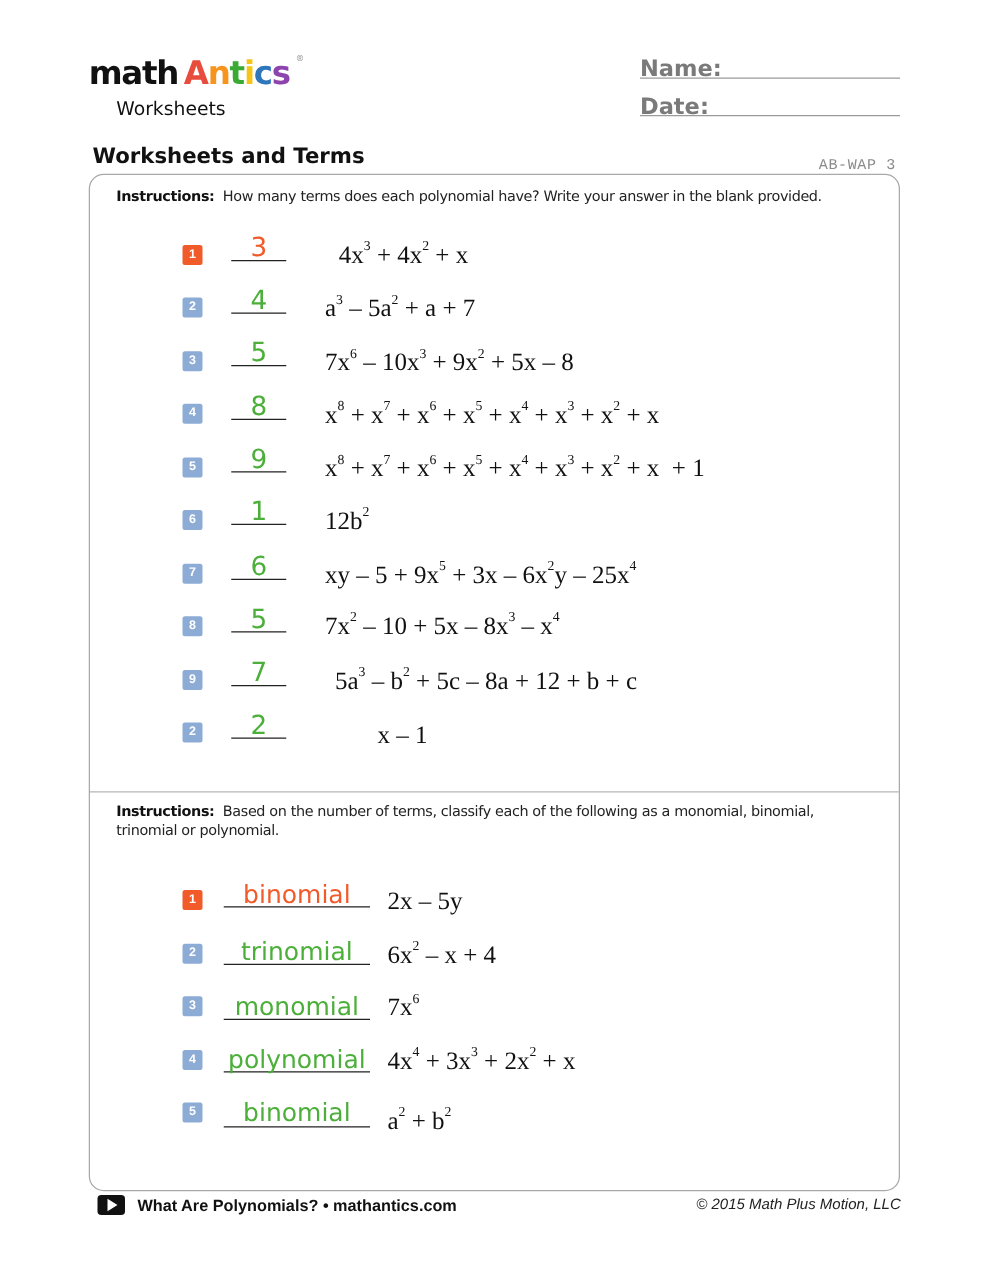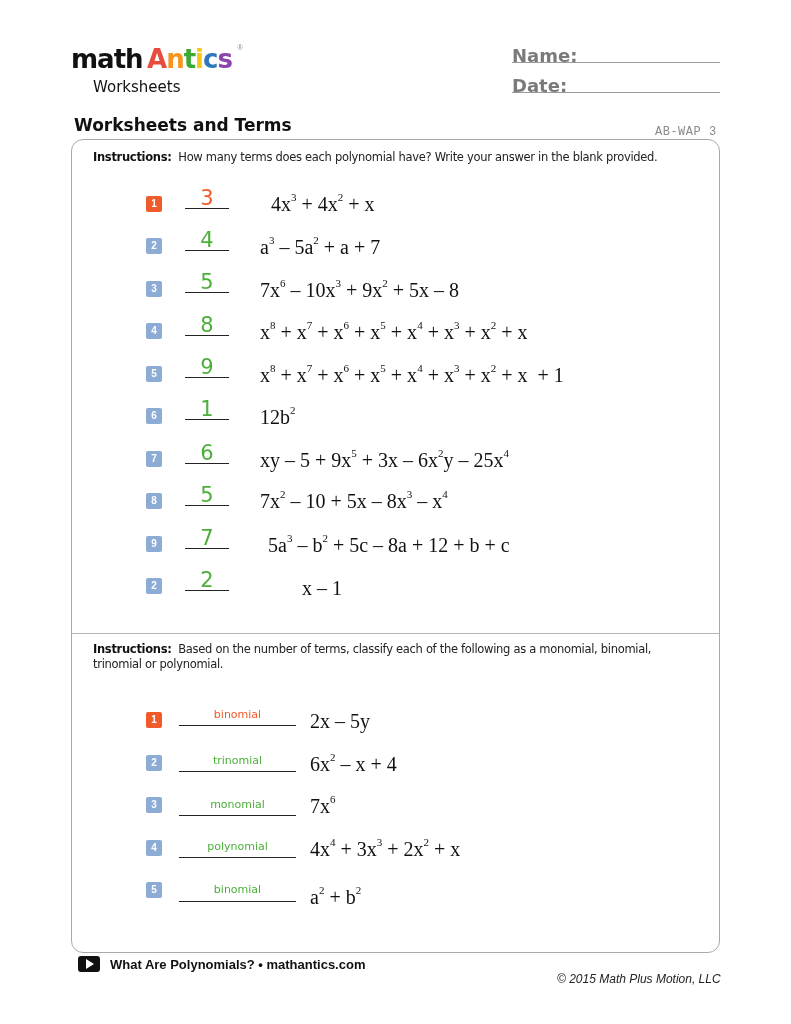--- a/index.html
+++ b/index.html
@@ -25,29 +25,29 @@
 
   .instr { font-family:"DejaVu Sans", sans-serif; font-size:11.5px; color:#222; line-height:15px; letter-spacing:-0.3px; }
   .instr b { color:#111; }
 
   .badge { width:16px; height:16px; border-radius:2px; color:#fff; font-family:"Liberation Sans", sans-serif; font-weight:bold; font-size:10px; text-align:center; line-height:16px; }
   .badge.red { background:#f15a29; }
   .badge.blue { background:#8cabd5; }
 
   .blank { border-bottom:1.5px solid #222; text-align:center; font-family:"DejaVu Sans", sans-serif; line-height:20px; }
   .ans-num { font-size:21px; }
-  .ans-word { font-size:11px; }
+  .ans-word { font-size:20px; }
 
   .expr { font-family:"Liberation Serif", serif; font-size:20px; color:#111; white-space:pre; }
   .expr sup { font-size:11px; vertical-align:top; position:relative; top:-2px; }
 
   .footer-play { left:78px; top:956px; width:22px; height:16px; background:#111; border-radius:3px; }
   .footer-play::after { content:""; position:absolute; left:8px; top:3px; border-left:8px solid #fff; border-top:5px solid transparent; border-bottom:5px solid transparent; }
   .footer-text { left:110px; top:957px; font-family:"Liberation Sans", sans-serif; font-weight:bold; font-size:13px; color:#111; }
-  .footer-copy { left:557px; top:956px; font-family:"Liberation Sans", sans-serif; font-style:italic; font-size:12px; color:#222;margin-top:16px; }
+  .footer-copy { left:557px; top:956px; font-family:"Liberation Sans", sans-serif; font-style:italic; font-size:12px; color:#222; }
 </style>
 </head>
 <body>
 
 <div class="abs logo">
   <span class="logo-math">math</span>
   <span class="logo-antics">
     <span style="color:#e84c3d">A</span><span style="color:#f7941d">n</span><span style="color:#3aaa35">t</span><span style="color:#f5c518">i</span><span style="color:#2e77bb">c</span><span style="color:#8e44ad">s</span>
   </span><span class="logo-reg">®</span>
 </div>

